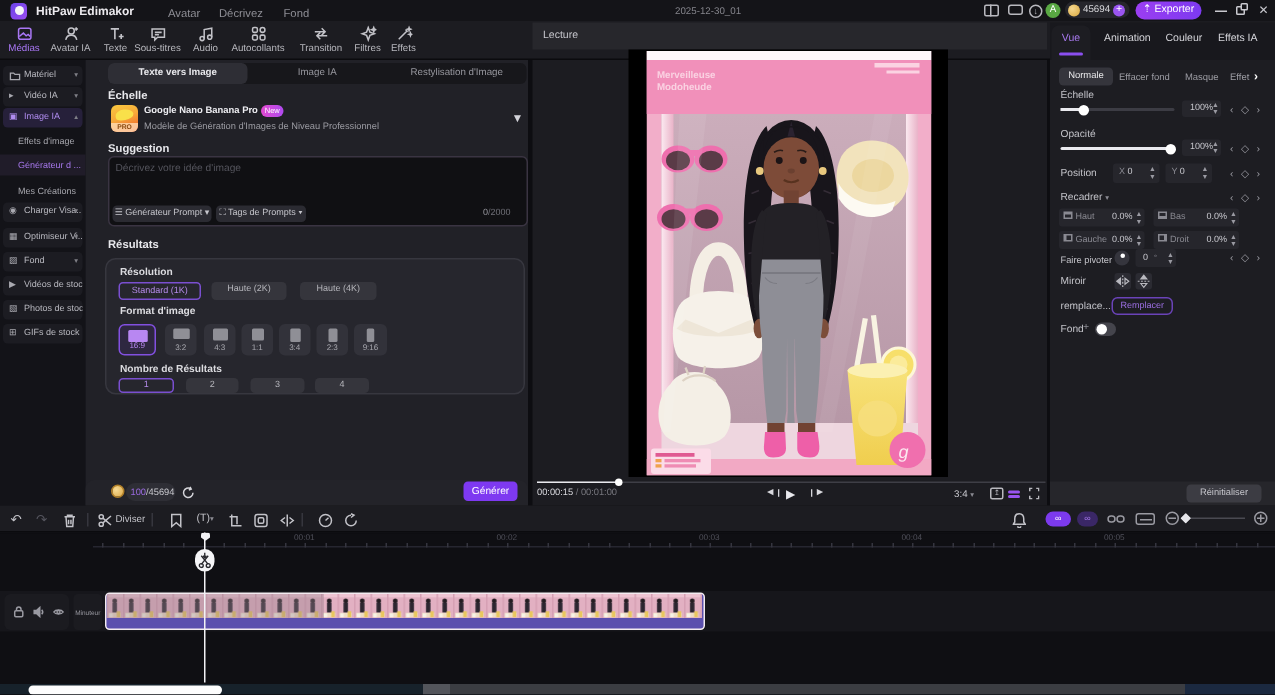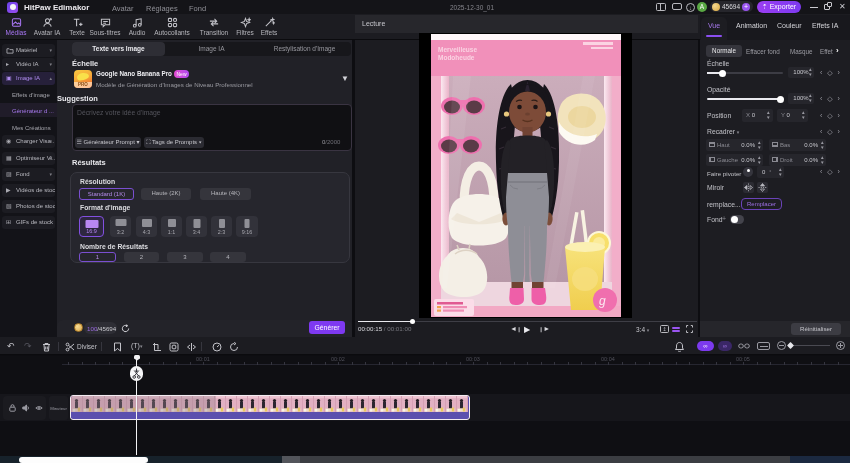--- a/index.html
+++ b/index.html
@@ -6,21 +6,21 @@
 body{position:relative;color:#ddd;}
 svg{display:block;}
 </style></head>
 <body>
 
 <div class="abs" style="left:0;top:0;width:850px;height:14px;background:#141418;"></div>
 <div class="abs" style="left:7px;top:2px;width:11px;height:11px;border-radius:3px;background:linear-gradient(135deg,#6a43e8,#9b4df0);"></div>
 <div class="abs" style="left:9.5px;top:4px;width:6px;height:6px;border-radius:50%;background:#f5f5f7;"></div>
 <div class="abs" style="left:24px;top:3px;font-size:8px;font-weight:bold;color:#eceaee;">HitPaw Edimakor</div>
 <div class="abs" style="left:112px;top:3.5px;font-size:7.5px;color:#8f8f96;">Avatar</div>
-<div class="abs" style="left:146px;top:3.5px;font-size:7.5px;color:#8f8f96;">Réglages</div>
+<div class="abs" style="left:146px;top:3.5px;font-size:7.5px;color:#8f8f96;">Décrivez</div>
 <div class="abs" style="left:189px;top:3.5px;font-size:7.5px;color:#8f8f96;">Fond</div>
 <div class="abs" style="left:450px;top:3.5px;font-size:6.5px;color:#85858c;">2025-12-30_01</div>
 
 <div class="abs" style="left:656px;top:3px;width:10px;height:8px;border:1px solid #b9b9bf;border-radius:1.5px;"></div>
 <div class="abs" style="left:660px;top:3px;width:1px;height:8px;background:#b9b9bf;"></div>
 <div class="abs" style="left:672px;top:3px;width:10px;height:7px;border:1px solid #b9b9bf;border-radius:2px;"></div>
 <div class="abs" style="left:686px;top:2.5px;width:9px;height:9px;border:1px solid #b9b9bf;border-radius:50%;font-size:6px;color:#b9b9bf;text-align:center;line-height:8px;">↓</div>
 <div class="abs" style="left:697px;top:1.5px;width:10px;height:10px;border-radius:50%;background:#59a843;color:#fff;font-size:6.5px;text-align:center;line-height:10px;">A</div>
 <div class="abs" style="left:710px;top:1px;width:43px;height:11px;border-radius:6px;background:#26262c;"></div>
 <div class="abs" style="left:712px;top:2.5px;width:8px;height:8px;border-radius:50%;background:radial-gradient(circle at 35% 35%,#f5d88f,#d9a73e);"></div>
@@ -160,21 +160,21 @@
 <div class="abs" style="left:72px;top:59px;font-size:7.5px;font-weight:bold;color:#e8e8ec;">Échelle</div>
 <div class="abs" style="left:74px;top:70px;width:18px;height:18px;border-radius:4px;background:linear-gradient(160deg,#f9c93f 0%,#f6a93a 45%,#ef5a28 100%);overflow:hidden;">
   <div style="position:absolute;left:3px;top:3px;width:12px;height:7px;border-radius:50% 50% 50% 30%;background:#f9e04a;transform:rotate(-8deg);"></div>
   <div style="position:absolute;left:0;bottom:0;width:18px;height:6px;background:rgba(255,225,190,.75);font-size:4.5px;font-weight:bold;color:#8a4a10;text-align:center;line-height:6px;">PRO</div>
 </div>
 <div class="abs" style="left:96px;top:70px;font-size:6.3px;font-weight:bold;color:#eeeef2;">Google Nano Banana Pro</div>
 <div class="abs" style="left:174px;top:69.5px;width:15px;height:8px;border-radius:4px;background:linear-gradient(90deg,#e24ad0,#b04af0);font-size:5px;color:#fff;text-align:center;line-height:8px;">New</div>
 <div class="abs" style="left:96px;top:80.5px;font-size:6.2px;color:#9b9ba2;">Modèle de Génération d'Images de Niveau Professionnel</div>
 <div class="abs" style="left:341px;top:74px;font-size:8px;color:#d2d2d8;">▼</div>
 
-<div class="abs" style="left:57px;top:94px;font-size:7.5px;font-weight:bold;color:#e8e8ec;">Suggestion</div>
+<div class="abs" style="left:72px;top:94px;font-size:7.5px;font-weight:bold;color:#e8e8ec;">Suggestion</div>
 <div class="abs" style="left:72px;top:104px;width:280px;height:47px;background:#101013;border:1px solid #3a3442;border-radius:4px;"></div>
 <div class="abs" style="left:77px;top:109px;font-size:6.8px;color:#54545c;">Décrivez votre idée d'image</div>
 <div class="abs" style="left:75px;top:137px;width:66px;height:11px;background:#2b2b32;border-radius:3px;font-size:6px;color:#c6c6cc;text-align:center;line-height:11px;">☰ Générateur Prompt ▾</div>
 <div class="abs" style="left:144px;top:137px;width:60px;height:11px;background:#2b2b32;border-radius:3px;font-size:6px;color:#c6c6cc;text-align:center;line-height:11px;">⛶ Tags de Prompts ▾</div>
 <div class="abs" style="left:322px;top:139px;font-size:6px;color:#6f6f77;"><span style="color:#9a9aa1;">0</span>/2000</div>
 
 <div class="abs" style="left:72px;top:158px;font-size:7.5px;font-weight:bold;color:#e8e8ec;">Résultats</div>
 <div class="abs" style="left:70px;top:172px;width:280px;height:91px;background:#26262d;border:1px solid #37373f;border-radius:7px;"></div>
 <div class="abs" style="left:80px;top:178px;font-size:6.8px;font-weight:bold;color:#dcdce0;">Résolution</div>
 <div class="abs" style="left:79px;top:188px;width:55px;height:11.5px;border:1px solid #7a4fd0;border-radius:3px;font-size:6px;color:#b48ae8;text-align:center;line-height:10.5px;">Standard (1K)</div>

